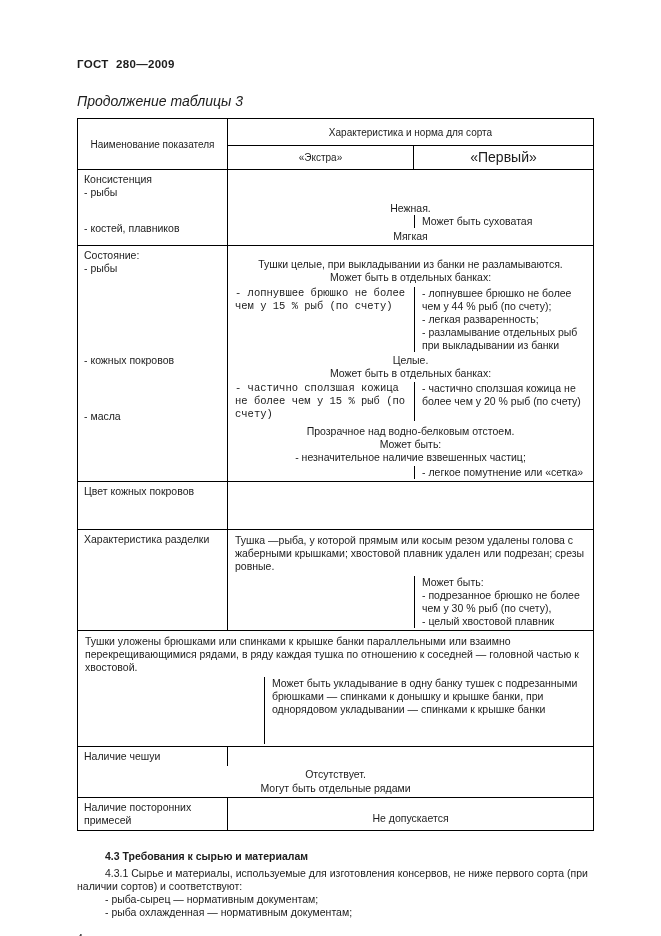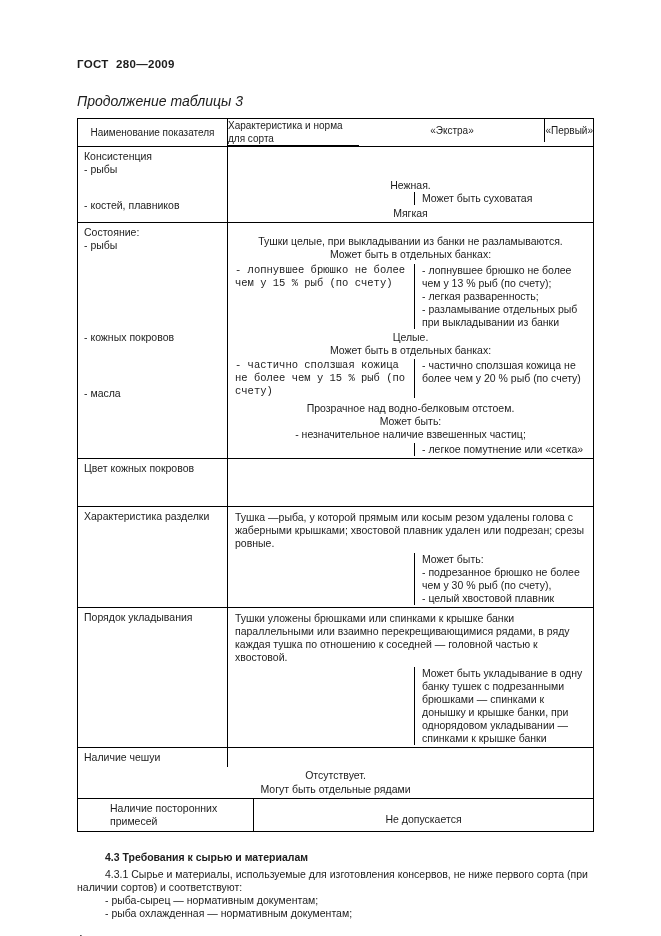--- a/index.html
+++ b/index.html
@@ -8,25 +8,25 @@
     font-family:"Liberation Sans", sans-serif;color:#1c1c1c;overflow:hidden;
     margin:0 auto;
   }
   .content{position:absolute;left:77px;top:0;width:517px;}
   .doc-number{margin-top:58px;font-size:11.5px;font-weight:bold;word-spacing:4px;letter-spacing:.3px;}
   .table-caption{margin-top:23px;font-size:14px;font-style:italic;}
   .gtable{margin-top:9px;border:1px solid #000;font-size:10.5px;line-height:13px;}
   
   .t-header{display:flex;border-bottom:1px solid #000;}
   .th-name{width:150px;border-right:1px solid #000;display:flex;align-items:center;justify-content:center;text-align:center;padding:2px 8px;box-sizing:border-box;font-size:10px;}
-  .th-right{flex:1;display:flex;flex-direction:row;}
+  .th-right{flex:1;display:flex;flex-direction:column;}
   .th-group{height:26px;border-bottom:1px solid #000;display:flex;align-items:center;justify-content:center;font-size:10px;}
   .th-grades{display:flex;height:23px;}
   .th-extra{width:186px;border-right:1px solid #000;display:flex;align-items:center;justify-content:center;font-size:10px;box-sizing:border-box;}
-  .th-first{flex:1;display:flex;align-items:center;justify-content:center;font-size:10px;}
+  .th-first{flex:1;display:flex;align-items:center;justify-content:center;font-size:14px;}
   
   .t-row{display:flex;}
   .t-row:not(:last-child){border-bottom:1px solid #000;}
   .t-label{width:150px;border-right:1px solid #000;padding:3px 6px 3px 6px;box-sizing:border-box;}
   .t-value{flex:1;display:flex;flex-direction:column;padding-bottom:2px;}
   .blk-center{text-align:center;padding:0 4px;}
   .blk-span{text-align:left;padding:0 7px;}
   .blk-split{display:flex;align-items:stretch;}
   .blk-split.grow{flex:1;}
   .split-left{width:186px;box-sizing:border-box;padding:0 7px;font-family:Liberation Mono, monospace;}
@@ -85,21 +85,21 @@
               <div style="margin-top: 43px;">- масла</div>
             </div>
             <div class="t-value">
               <div class="blk-center" style="margin-top: 12px;">Тушки целые, при выкладывании из банки не разламываются.</div>
               <div class="blk-center">Может быть в отдельных банках:</div>
               <div class="blk-split" style="margin-top: 3px;">
                 <div class="split-left">
                   <div class="para">- лопнувшее брюшко не более чем у 15 % рыб (по счету)</div>
                 </div>
                 <div class="split-right">
-                  <div class="para">- лопнувшее брюшко не более чем у 13 % рыб (по счету);</div>
+                  <div class="para">- лопнувшее брюшко не более чем у 44 % рыб (по счету);</div>
                   <div class="para">- легкая разваренность;</div>
                   <div class="para">- разламывание отдельных рыб при выкладывании из банки</div>
                 </div>
               </div>
               <div class="blk-center" style="margin-top: 2px;">Целые.</div>
               <div class="blk-center">Может быть в отдельных банках:</div>
               <div class="blk-split" style="margin-top: 2px;">
                 <div class="split-left">
                   <div class="para">- частично сползшая кожица не более чем у 15 % рыб (по счету)</div>
                 </div>
@@ -133,43 +133,40 @@
                 <div class="split-left"></div>
                 <div class="split-right">
                   <div class="para">Может быть:</div>
                   <div class="para">- подрезанное брюшко не более чем у 30 % рыб (по счету),</div>
                   <div class="para">- целый хвостовой плавник</div>
                 </div>
               </div>
             </div>
           </div>
           <div class="t-row" style="min-height: 115px;">
-            <div class="t-label">
-              <div>Порядок укладывания</div>
-            </div>
             <div class="t-value">
               <div class="blk-span" style="margin-top: 4px;">Тушки уложены брюшками или спинками к крышке банки параллельными или взаимно перекрещивающимися рядами, в ряду каждая тушка по отношению к соседней — головной частью к хвостовой.</div>
               <div class="blk-split grow" style="margin-top: 3px;">
                 <div class="split-left"></div>
                 <div class="split-right">
                   <div class="para">Может быть укладывание в одну банку тушек с подрезанными брюшками — спинками к донышку и крышке банки, при однорядовом укладывании — спинками к крышке банки</div>
                 </div>
               </div>
             </div>
           </div>
           <div class="t-row" style="min-height: 30px; flex-direction: column;">
             <div class="t-label">
               <div>Наличие чешуи</div>
             </div>
             <div class="t-value">
               <div class="blk-center" style="margin-top: 2px;">Отсутствует.</div>
               <div class="blk-center" style="margin-top: 1px;">Могут быть отдельные рядами</div>
             </div>
           </div>
-          <div class="t-row" style="min-height: 28px; margin-left: 26px;">
+          <div class="t-row" style="min-height: 28px;">
             <div class="t-label">
               <div>Наличие посторонних примесей</div>
             </div>
             <div class="t-value">
               <div class="blk-center" style="margin-top: 14px;">Не допускается</div>
             </div>
           </div>
         </div>
     </div>
 

